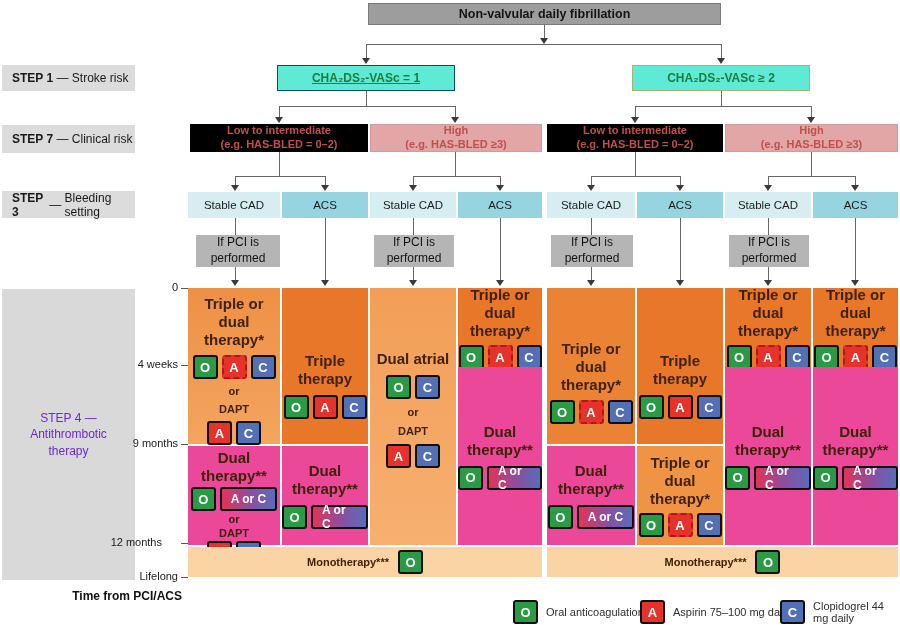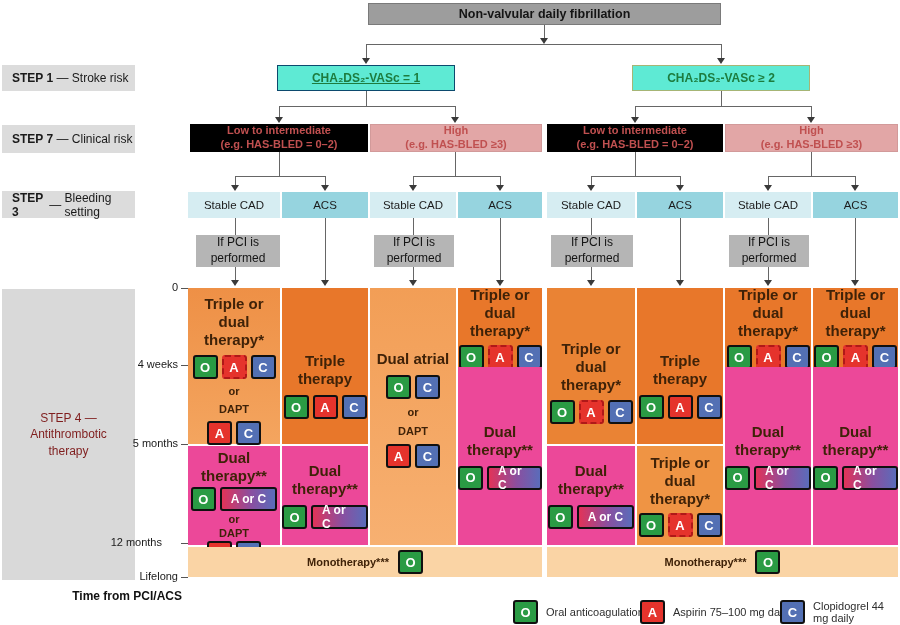--- a/index.html
+++ b/index.html
@@ -5,21 +5,21 @@
   html,body{margin:0;padding:0;background:#fff;}
   #stage{position:relative;width:900px;height:625px;background:#fff;
          font-family:"Liberation Sans",sans-serif;overflow:hidden;}
   .abs{position:absolute;box-sizing:border-box;}
   
   .hdr{background:#9d9d9d;border:1px solid #7a7a7a;display:flex;align-items:center;justify-content:center;
        font-size:12.5px;font-weight:bold;color:#141414;}
   .stepbox{background:#dcdcdc;display:flex;align-items:center;padding-left:10px;font-size:12px;color:#1a1a1a;}
   .stepbox .b{font-weight:bold;}
   .step4box{background:#d9d9d9;display:flex;align-items:center;justify-content:center;text-align:center;
-            font-size:12px;color:#7f1d1d;padding:12px 8px;line-height:1.35;}
+            font-size:12px;color:#6d28d9;padding:12px 8px;line-height:1.35;}
   .green{display:flex;align-items:center;justify-content:center;font-size:12px;font-weight:bold;color:#1d7c3e;}
   .green1{background:#5eead4;border:1px solid #0c4a6e;text-decoration:underline;}
   .green2{background:#5eead4;border:1px solid #a6b575;}
   .pink{display:flex;flex-direction:column;align-items:center;justify-content:center;line-height:1.25;
         font-size:11px;font-weight:bold;color:#c05050;border:1px solid rgba(0,0,0,.07);}
   .pink-low{background:#000000;}
   .pink-high{background:#e2a6a6;}
   .blue{display:flex;align-items:center;justify-content:center;font-size:11.5px;color:#1c1c1c;}
   .blue-light{background:#d6edf2;}
   .blue-dark{background:#96d4df;}
@@ -143,21 +143,21 @@
       <div>performed</div>
   </div>
 
   <div class="tick" style="left:181px;top:288px"></div>
   <div class="tick" style="left:181px;top:365px"></div>
   <div class="tick" style="left:181px;top:444px"></div>
   <div class="tick" style="left:181px;top:543px"></div>
   <div class="tick" style="left:181px;top:577px"></div>
   <div class="ticklab" style="left:116px;top:281px">0</div>
   <div class="ticklab" style="left:116px;top:358px">4 weeks</div>
-  <div class="ticklab" style="left:116px;top:437px">5 months</div>
+  <div class="ticklab" style="left:116px;top:437px">9 months</div>
   <div class="ticklab" style="left:100px;top:536px">12 months</div>
   <div class="ticklab" style="left:116px;top:570px">Lifelong</div>
   <div class="axis" style="left:40px;top:589px">Time from PCI/ACS</div>
 
   <div class="abs seg seg-grad1" style="left:188px;top:288px;width:92px;height:156px;padding-top:7px;gap:6px">
     <div class="seg-title">Triple or dual therapy*</div>
     <div class="pill-row">
         <span class="pill pill-o">O</span>
         <span class="pill pill-a pill-opt">A</span>
         <span class="pill pill-c">C</span>

